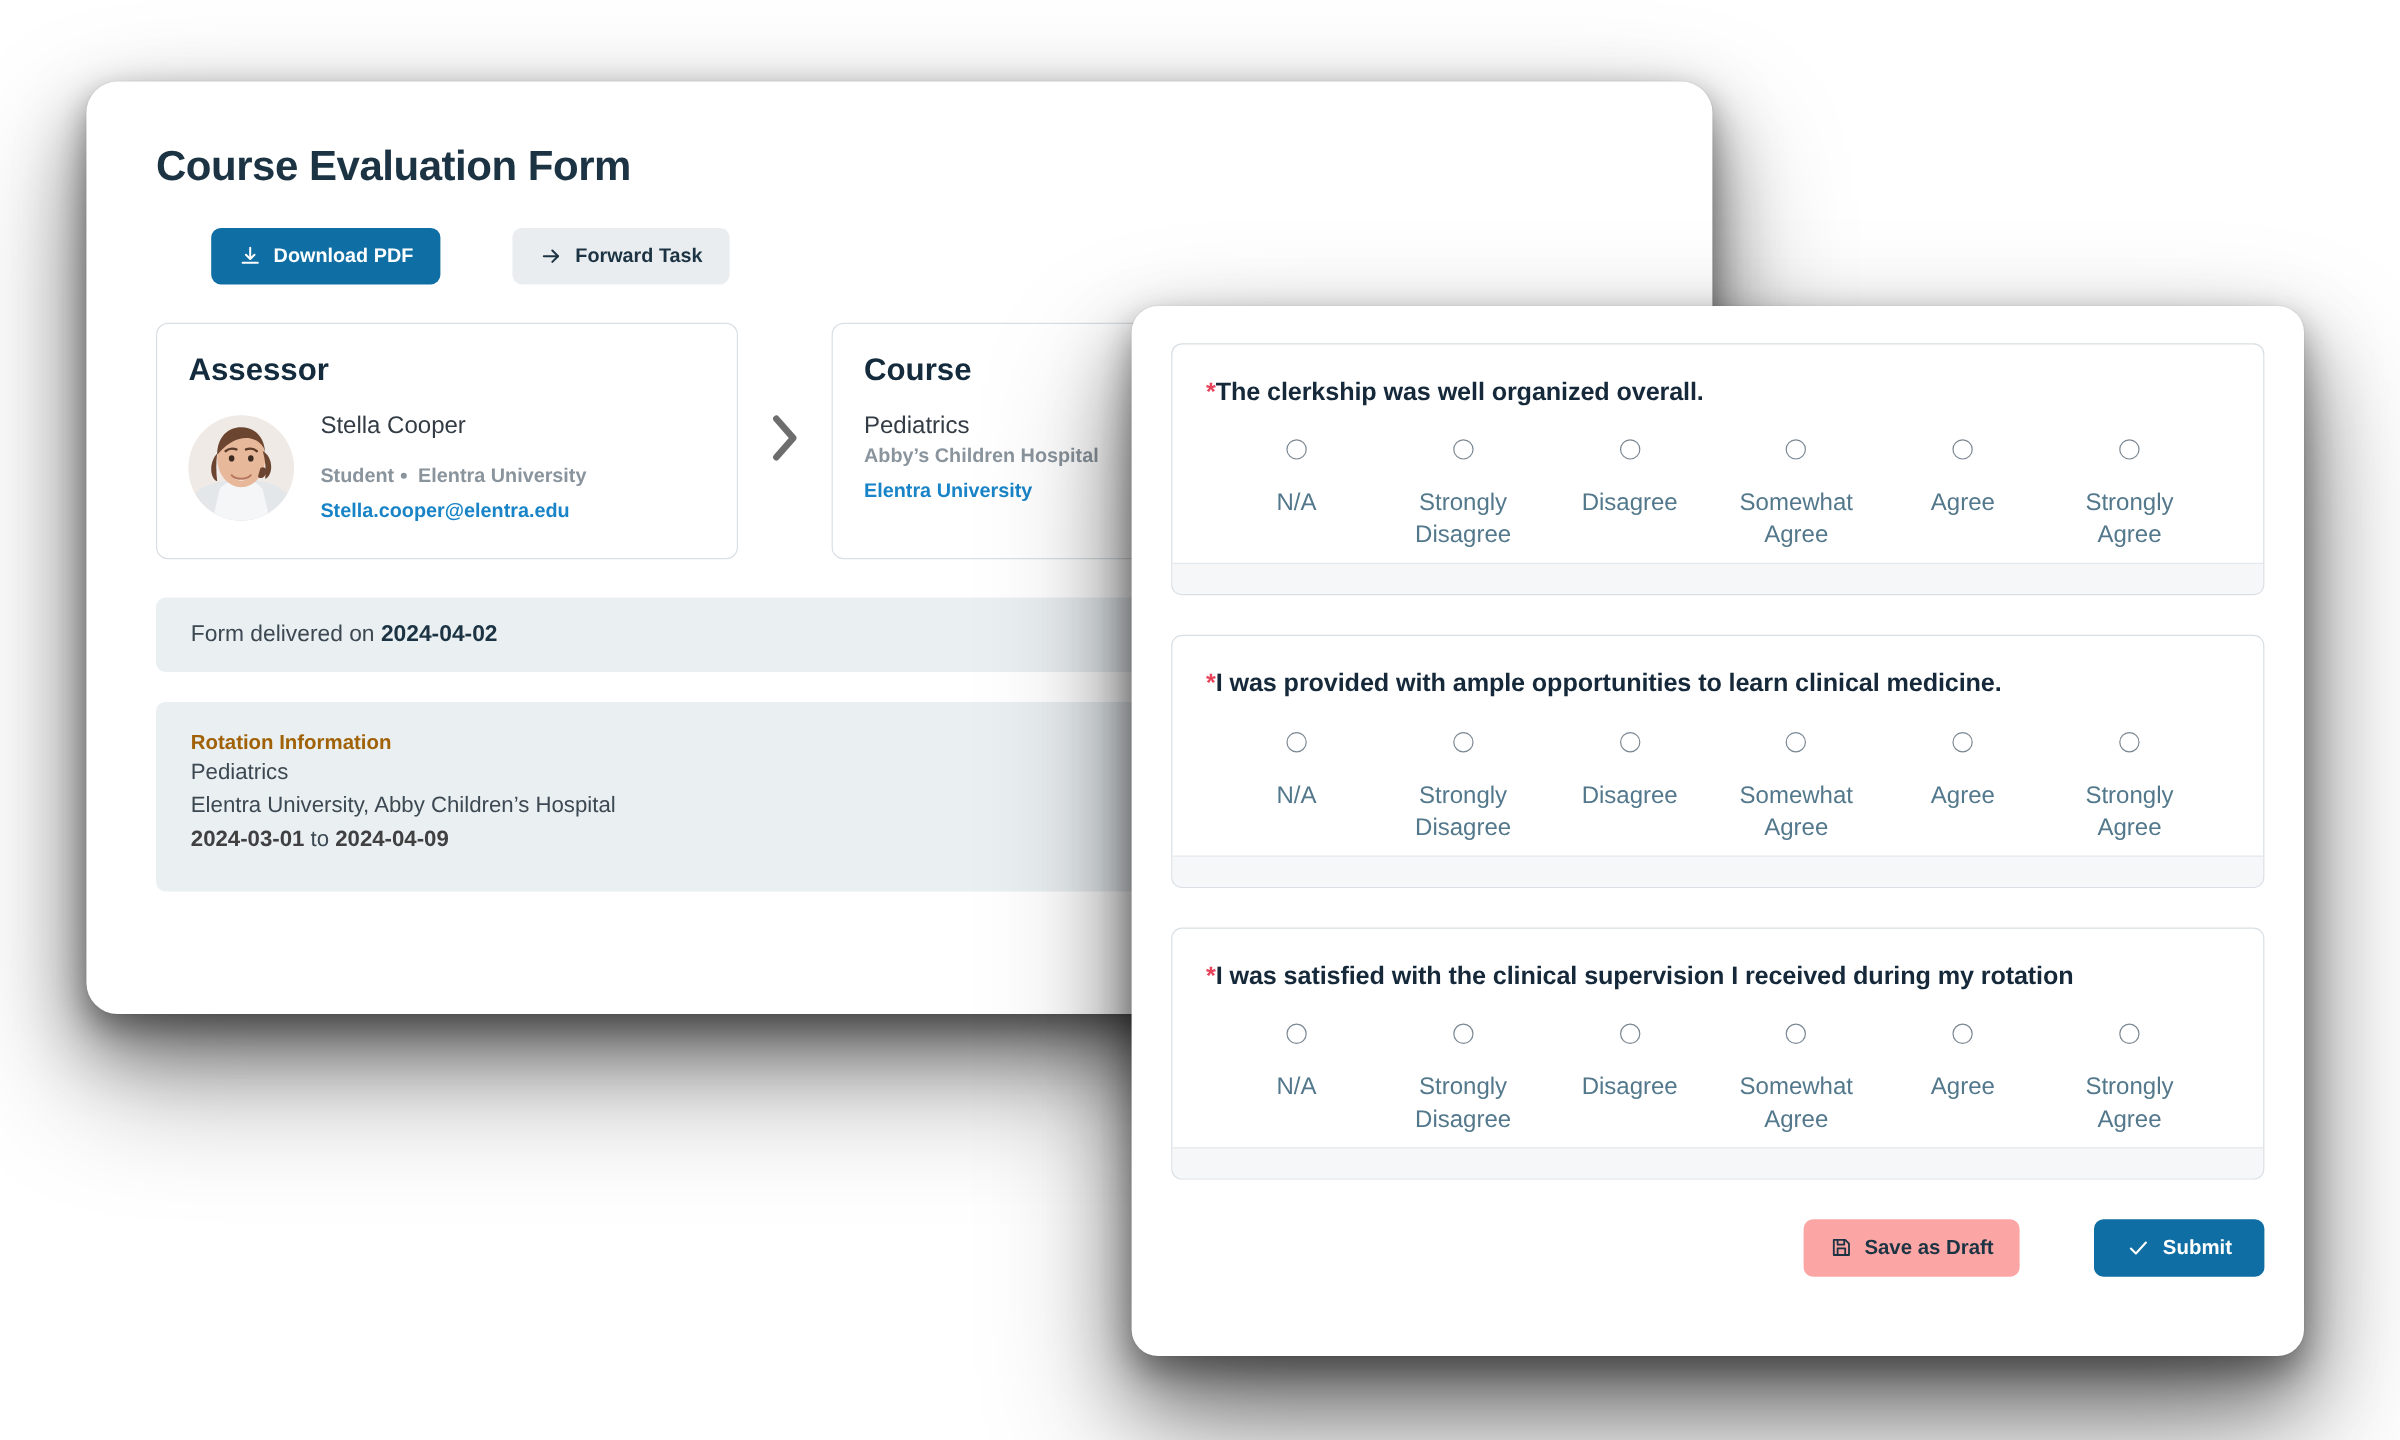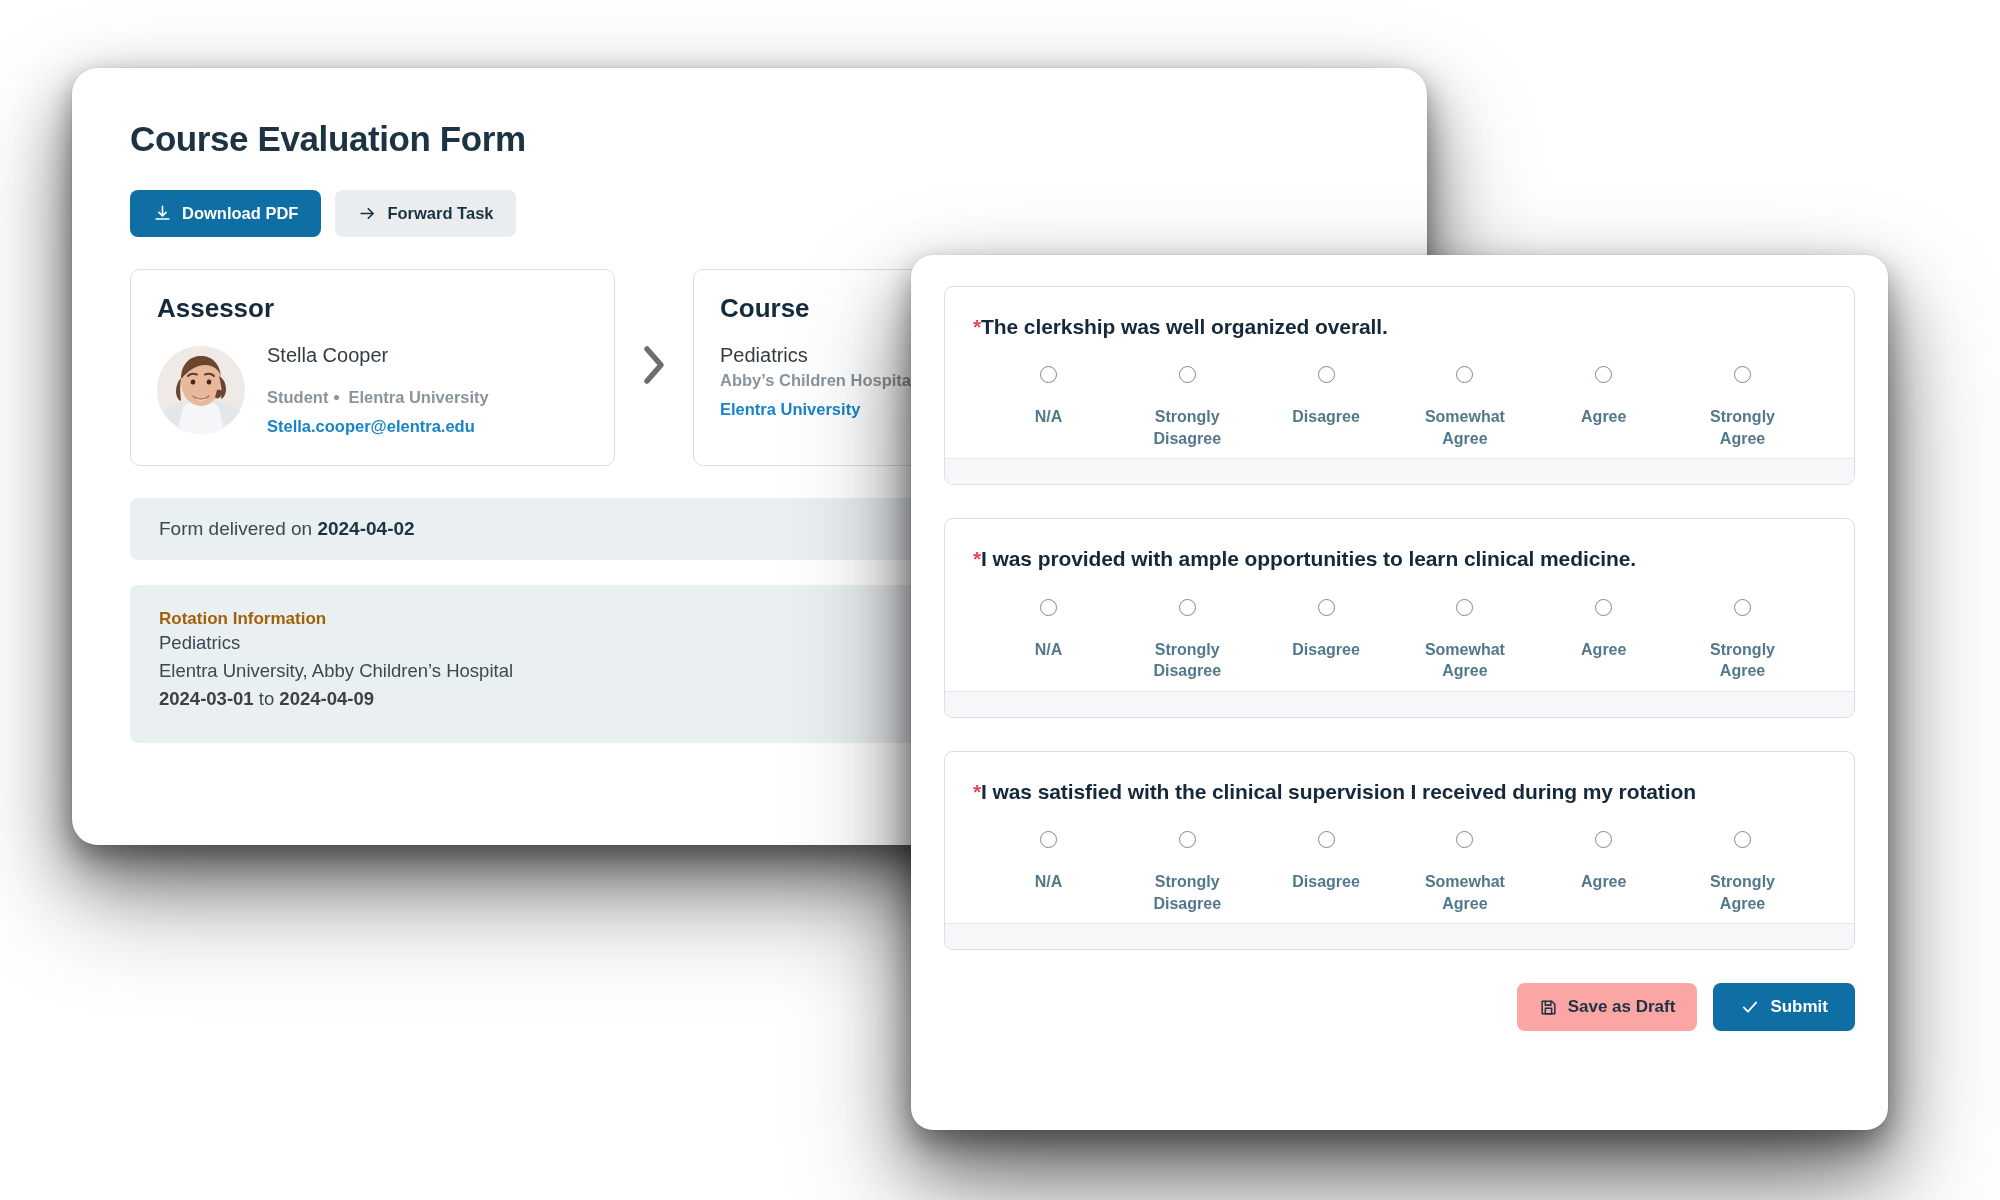--- a/index.html
+++ b/index.html
@@ -63,20 +63,21 @@
     display: inline-flex;
     align-items: center;
     gap: 10px;
     border: none;
     border-radius: 8px;
     font-family: "Liberation Sans", sans-serif;
     font-size: 16.5px;
     font-weight: 700;
     cursor: pointer;
     white-space: nowrap;
+    margin-left: 46px;
   }
 
   .btn-primary {
     background: #0f6ea3;
     color: #ffffff;
     padding: 14px 23px;
   }
 
   .btn-secondary {
     background: #e9edf0;
@@ -188,21 +189,21 @@
     font-weight: 700;
     color: #a16207;
     margin-bottom: 0;
   }
   .rot-line { font-size: 18.5px; color: #3c4852; line-height: 1.52; }
   .rot-line b { font-weight: 700; color: #404040; }
 
   
   .front-panel {
     position: absolute;
-    left: 911px;
+    left: 943px;
     top: 255px;
     width: 977px;
     height: 875px;
     background: #ffffff;
     border-radius: 22px;
     box-shadow:
       0 0 0 1px rgba(0,0,0,0.03),
       0 12px 26px rgba(0,0,0,0.30),
       0 32px 64px rgba(0,0,0,0.42),
       0 60px 120px rgba(0,0,0,0.38);
@@ -245,22 +246,22 @@
   .radio {
     width: 17px;
     height: 17px;
     border-radius: 50%;
     border: 1.6px solid #7b8893;
     background: #ffffff;
   }
 
   .scale-label {
     margin-top: 23px;
-    font-size: 16px;
-    font-weight: 700;
+    font-size: 20px;
+    font-weight: 400;
     color: #53788c;
     text-align: center;
     line-height: 1.35;
     max-width: 112px;
   }
 
   .q-footer {
     height: 26px;
     background: #f5f7f8;
     border-top: 1px solid #e4e9ed;

